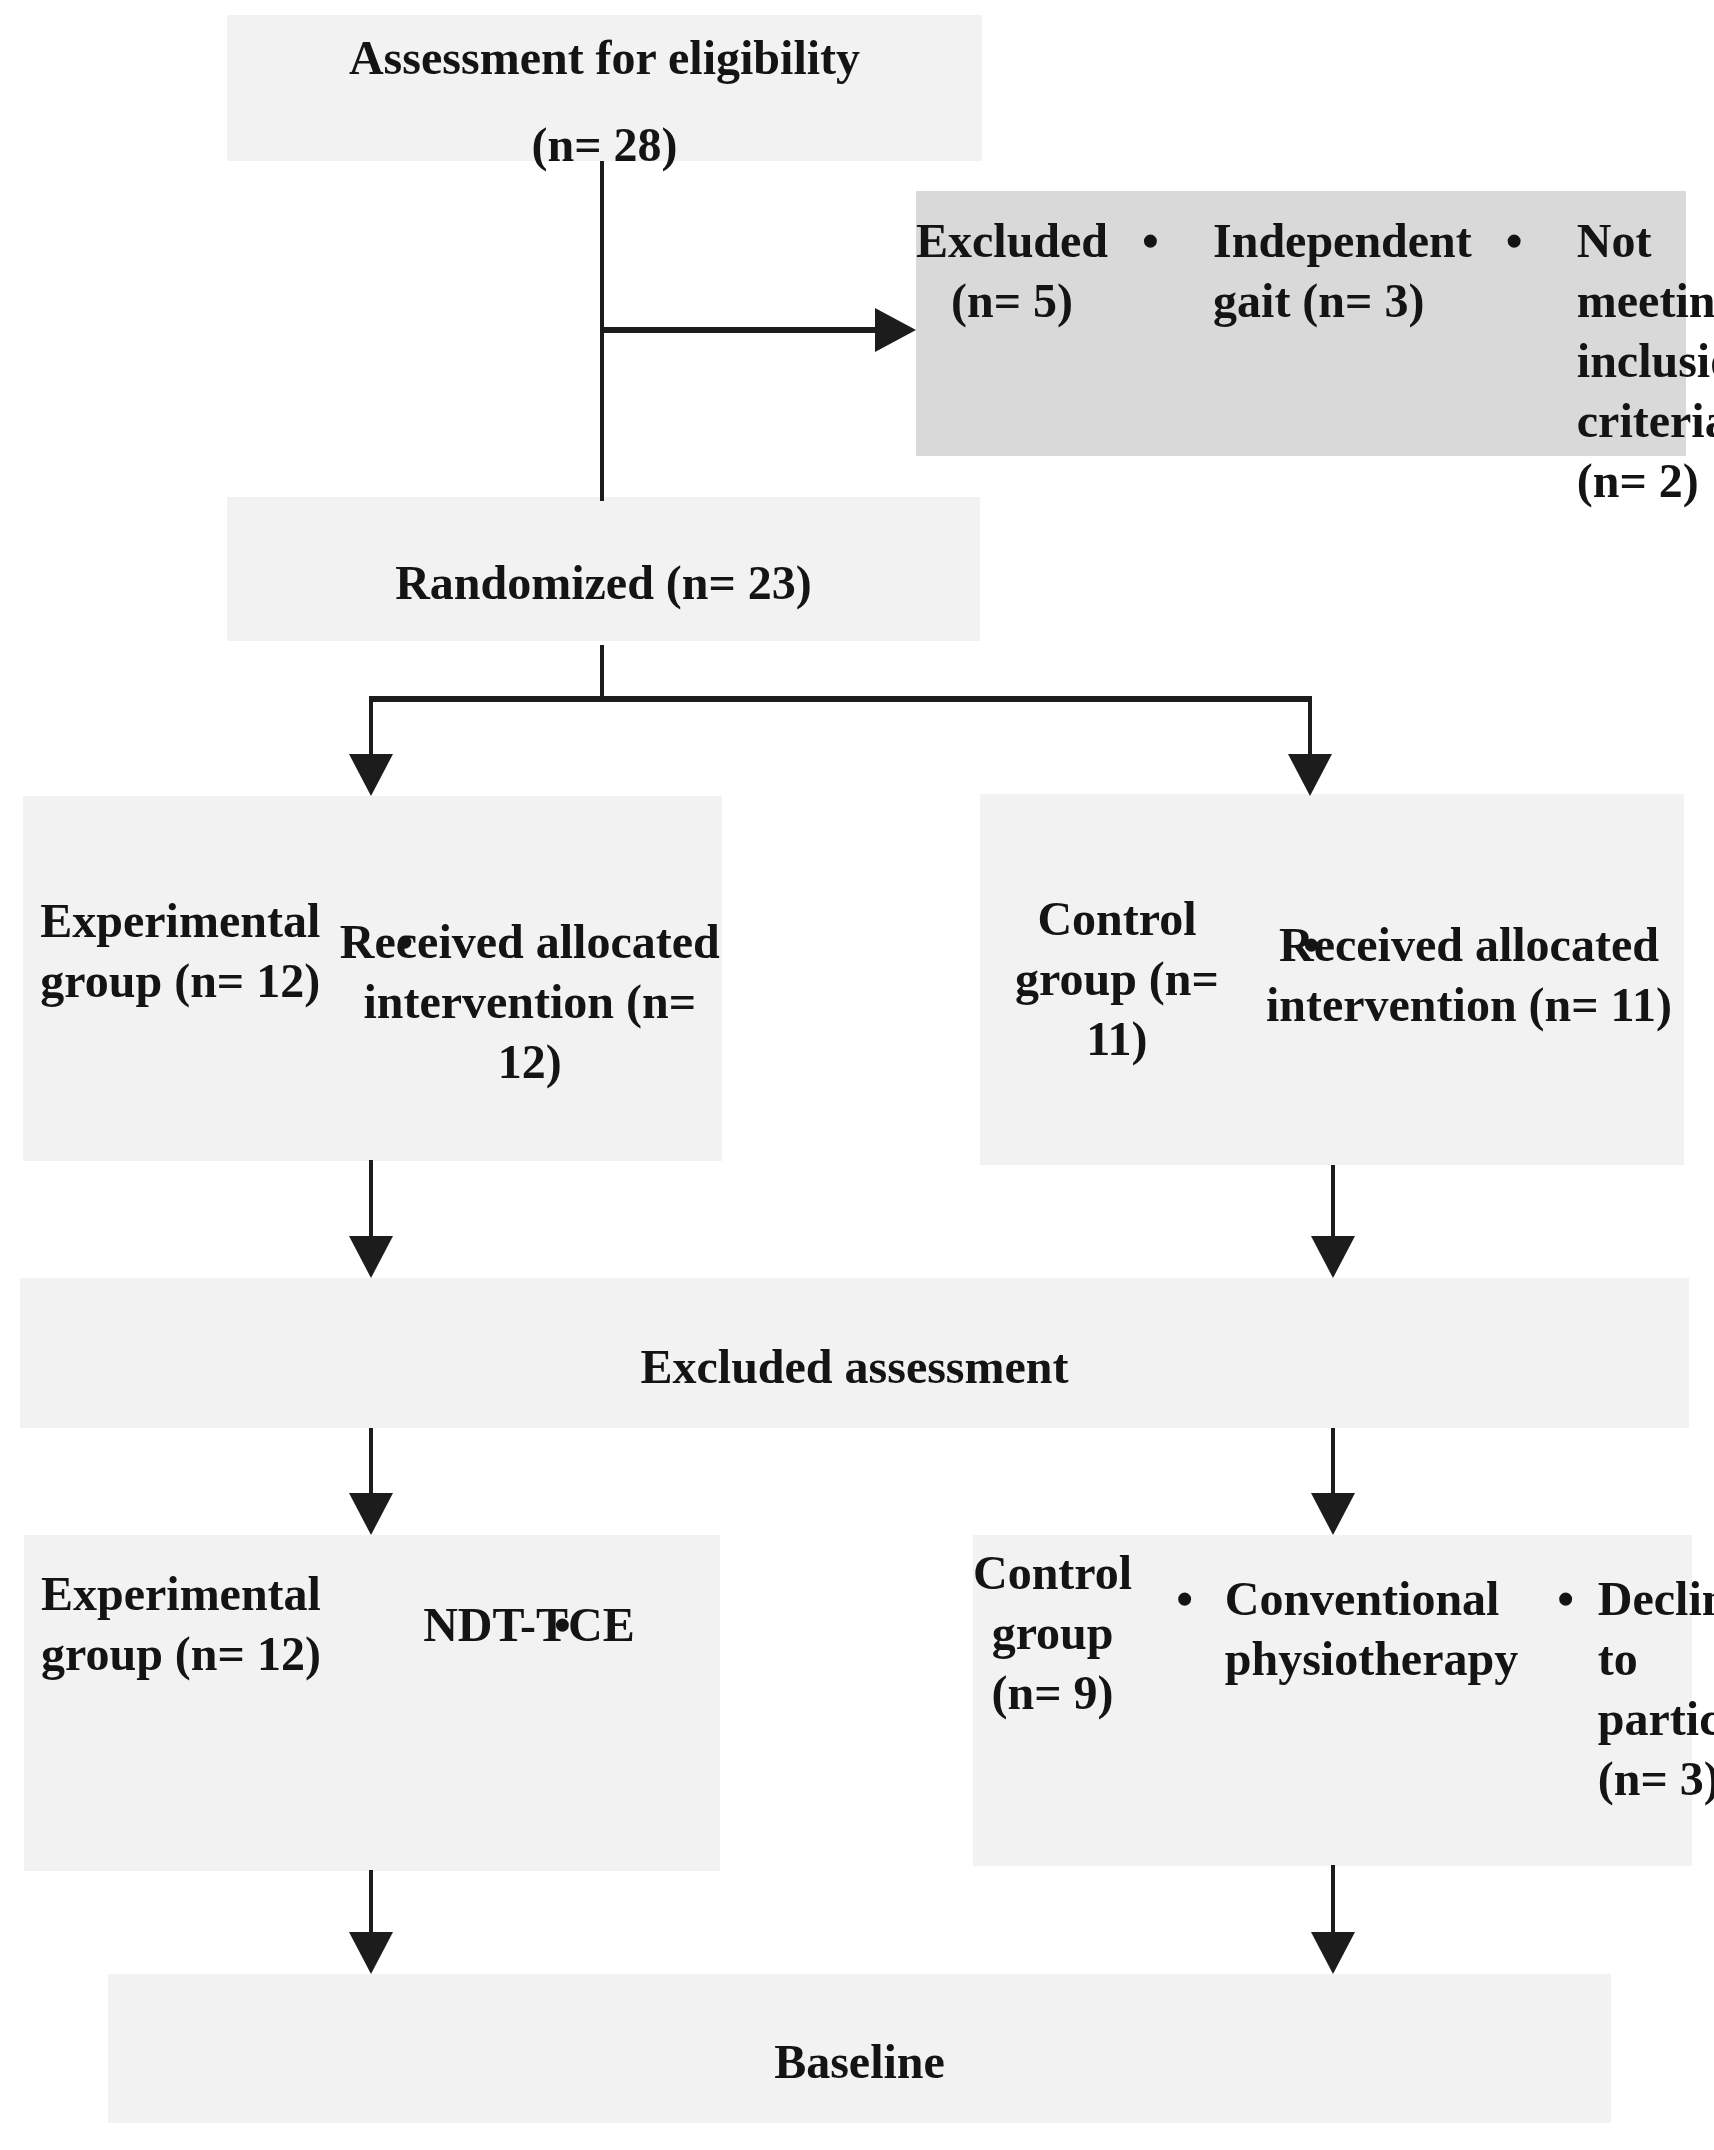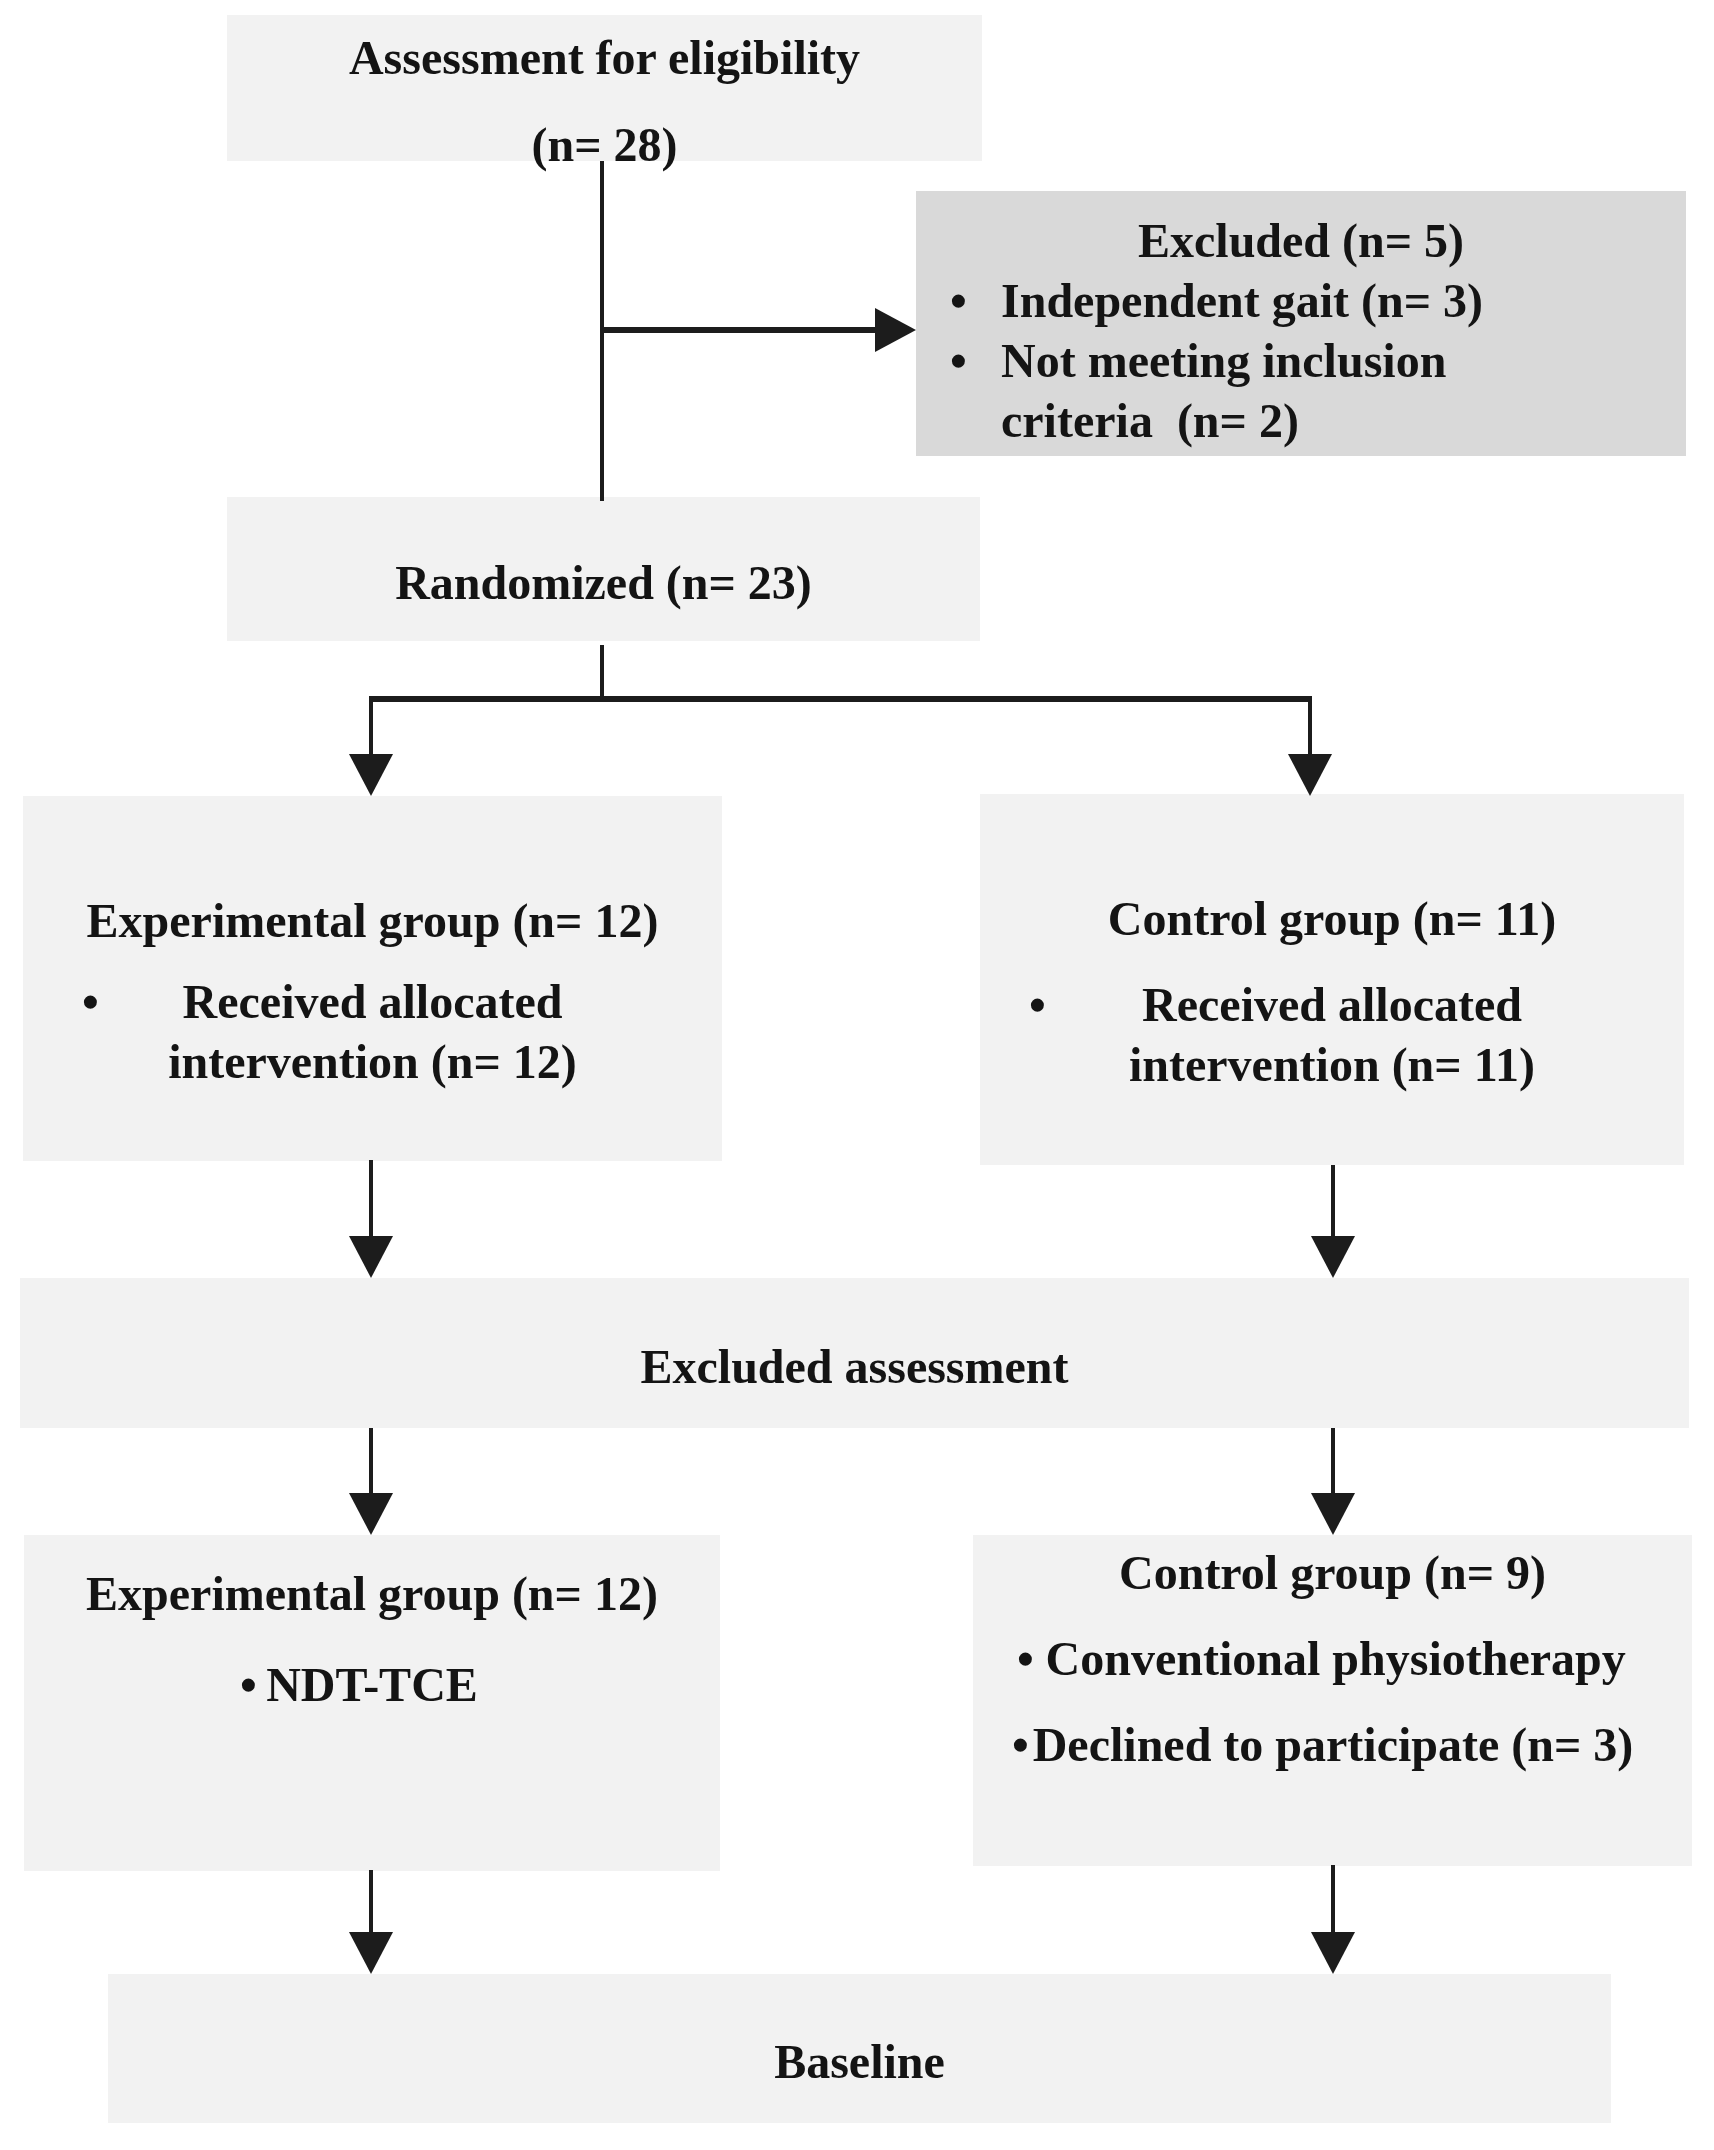--- a/index.html
+++ b/index.html
@@ -18,34 +18,34 @@
     line-height:60px;
   }
   .light { background:var(--box-light,#f2f2f2); }
   .dark  { background:var(--box-dark,#d9d9d9); }
   .center-col {
     display:flex; flex-direction:column;
     align-items:center; justify-content:center;
     text-align:center;
   }
   .pad-col {
-    display:flex; flex-direction:column;
+    display:flex; flex-direction:row;
     align-items:stretch;
     text-align:center;
   }
   .box-title { display:block; text-align:center; }
   .line { display:block;margin-top:27px; }
   
   .bullet-row { position:relative; width:100%; }
   .bullet-row > .bullet { position:absolute; top:0; }
   .bullet-row > .bullet-text { display:block; text-align:center; white-space:pre-line; }
   
   .left-item { display:flex; text-align:left; }
   .left-item > .bullet { flex:0 0 auto; }
-  .left-item > .bullet-text { white-space:pre-wrap; }
+  .left-item > .bullet-text { white-space:pre-wrap;margin-left:20px; }
   
   .shaft { position:absolute; background:var(--line,#1c1c1c); }
   .head-down {
     position:absolute; width:0; height:0;
     border-left:22px solid transparent;
     border-right:22px solid transparent;
     border-top:42px solid var(--line,#1c1c1c);
   }
   .head-right {
     position:absolute; width:0; height:0;

